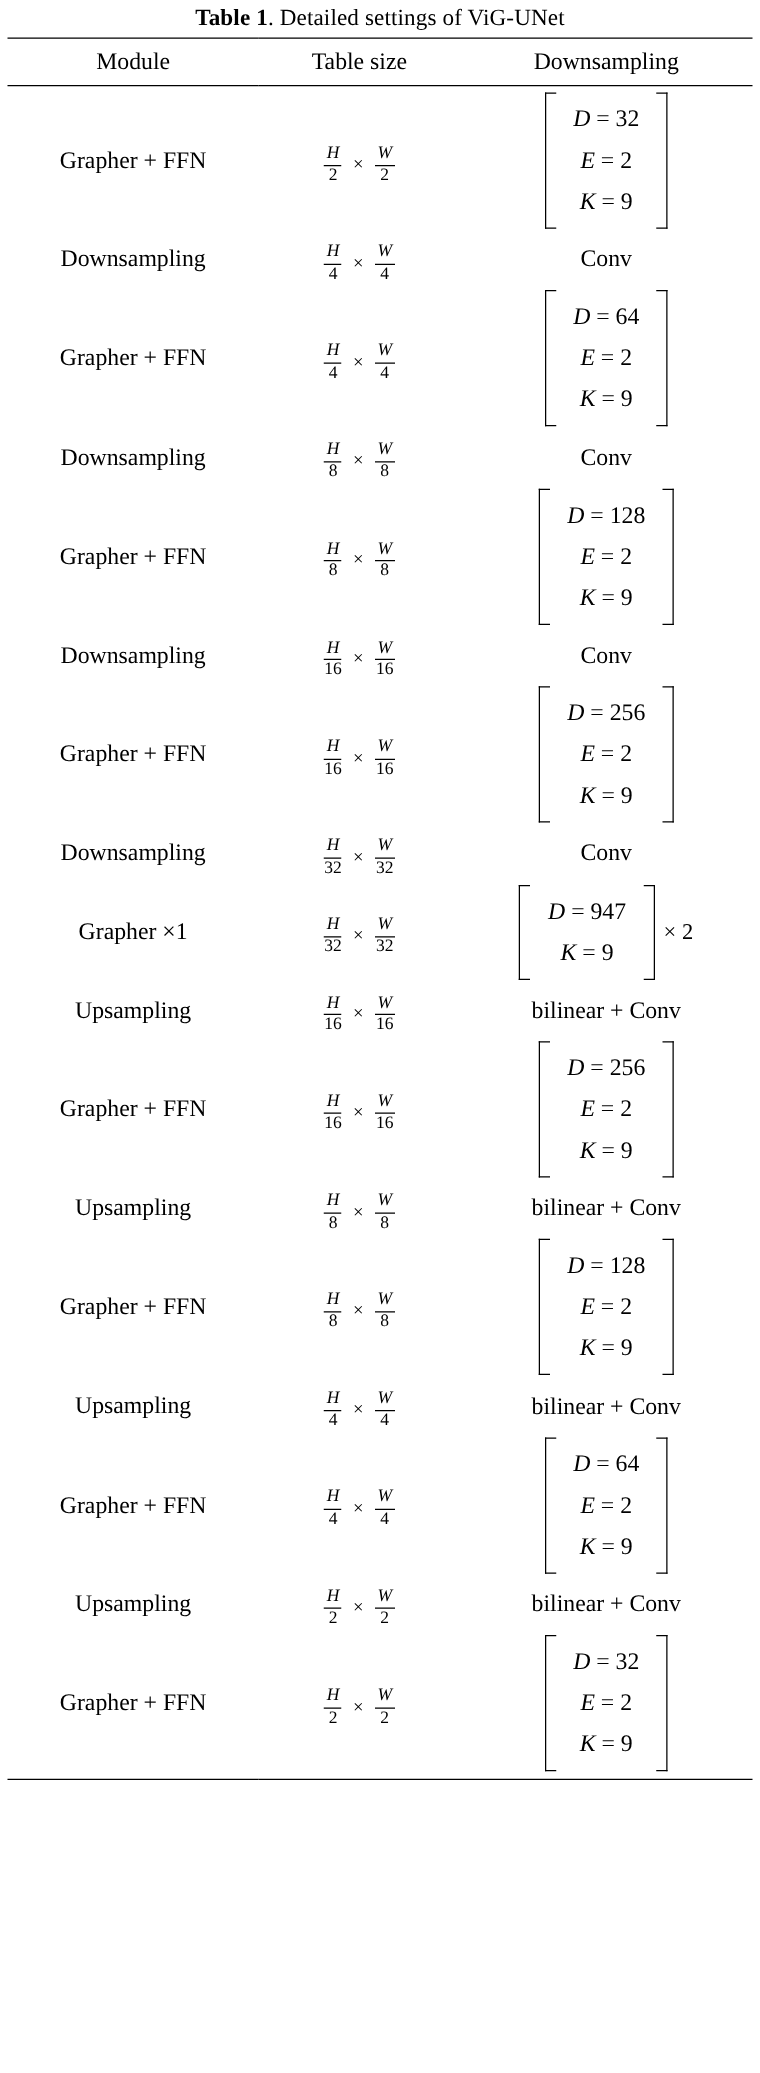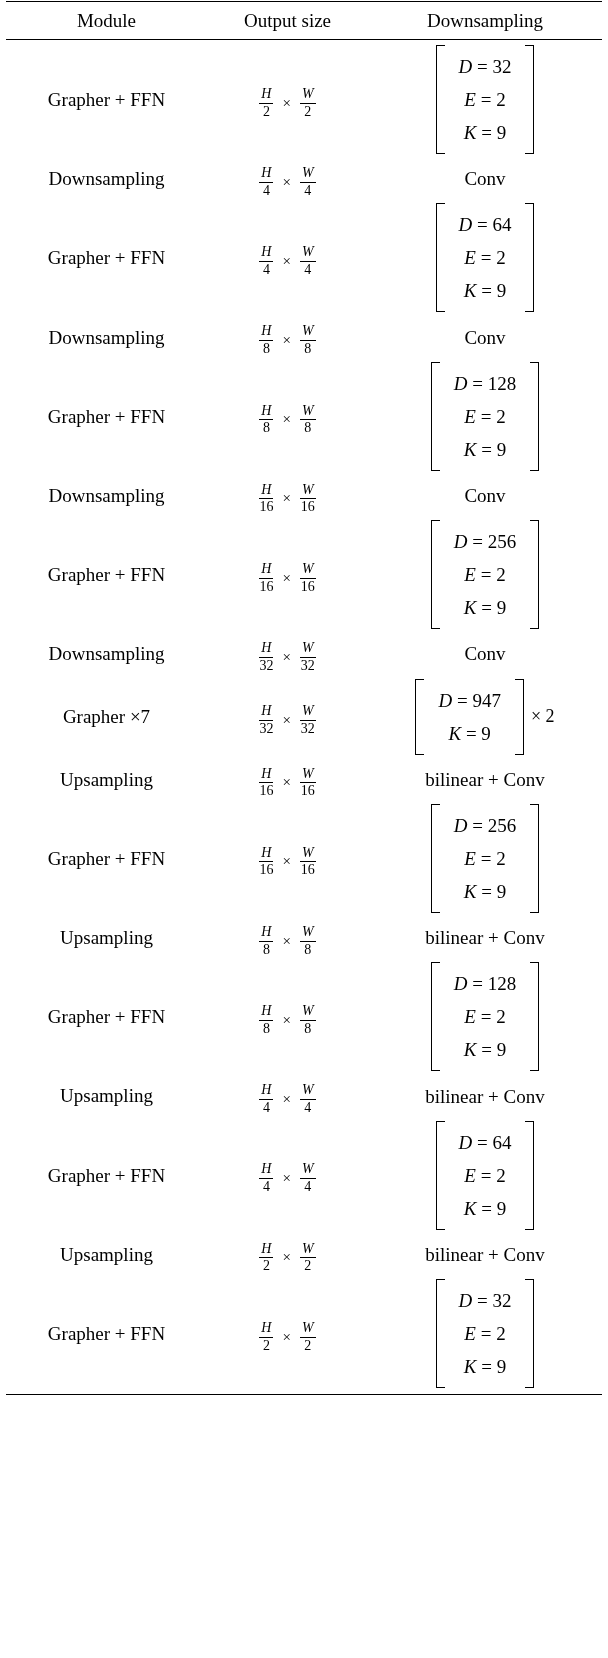--- a/index.html
+++ b/index.html
@@ -159,31 +159,34 @@
     font-size: 18px;
     font-style: normal;
     white-space: nowrap;
   }
 </style>
 </head>
 <body>
 
 <div class="page">
 
+  <div class="caption">
+    <span class="cap-label">Table 1</span><span>. Detailed settings of ViG-UNet</span>
+  </div>
 
   <table class="tbl">
     <colgroup>
       <col class="c-module">
       <col class="c-size">
       <col class="c-arch">
     </colgroup>
     <thead>
       <tr>
         <th>Module</th>
-        <th class="vr-l">Output size</th>
+        <th class="vr-l">Table size</th>
         <th class="vr-l">Downsampling</th>
       </tr>
     </thead>
     <tbody id="tbody">
         <tr>
           <td class="mod"><span>Grapher + FFN</span></td>
           <td class="size vr-l"><span class="sizeexpr">
               <span class="frac">
                 <span class="num">H</span>
                 <span class="den">2</span>
@@ -351,21 +354,21 @@
               <span class="frac">
                 <span class="num">W</span>
                 <span class="den">32</span>
               </span>
             </span></td>
           <td class="arch vr-l">
             <div class="arch-plain">Conv</div>
           </td>
         </tr>
         <tr>
-          <td class="mod"><span>Grapher ×7</span></td>
+          <td class="mod"><span>Grapher ×1</span></td>
           <td class="size vr-l"><span class="sizeexpr">
               <span class="frac">
                 <span class="num">H</span>
                 <span class="den">32</span>
               </span>
               <span class="times">×</span>
               <span class="frac">
                 <span class="num">W</span>
                 <span class="den">32</span>
               </span>

